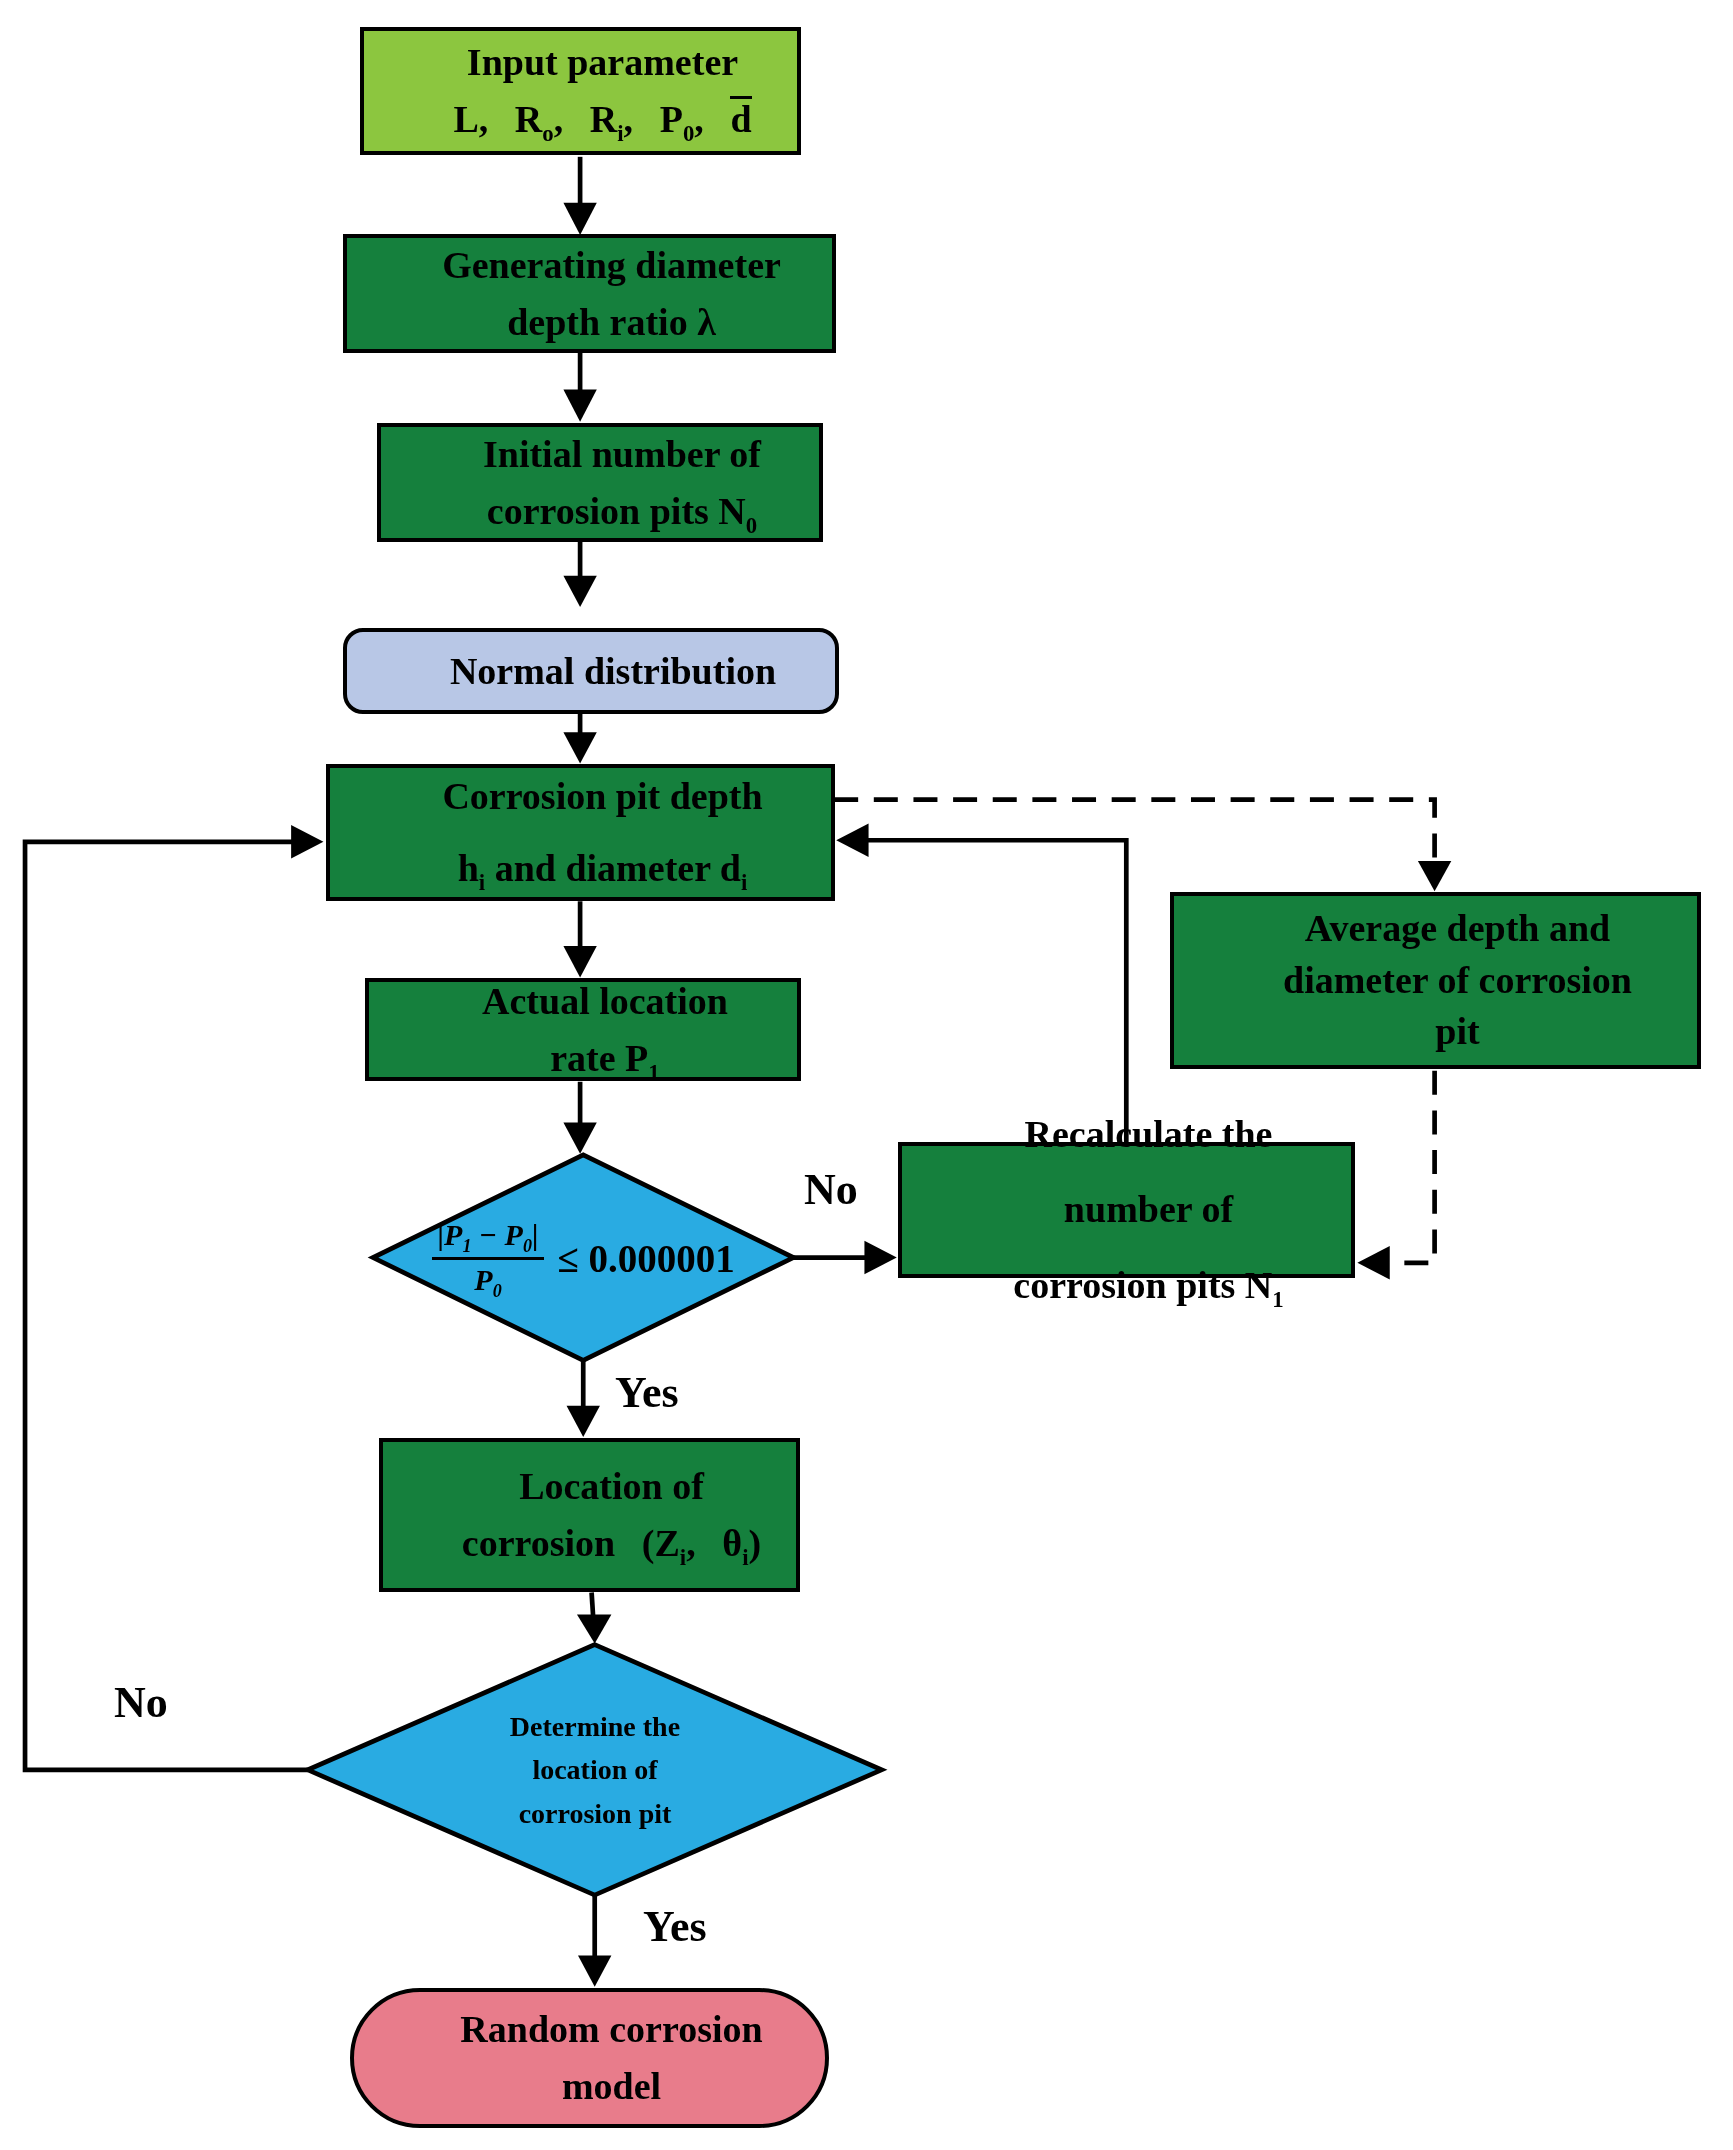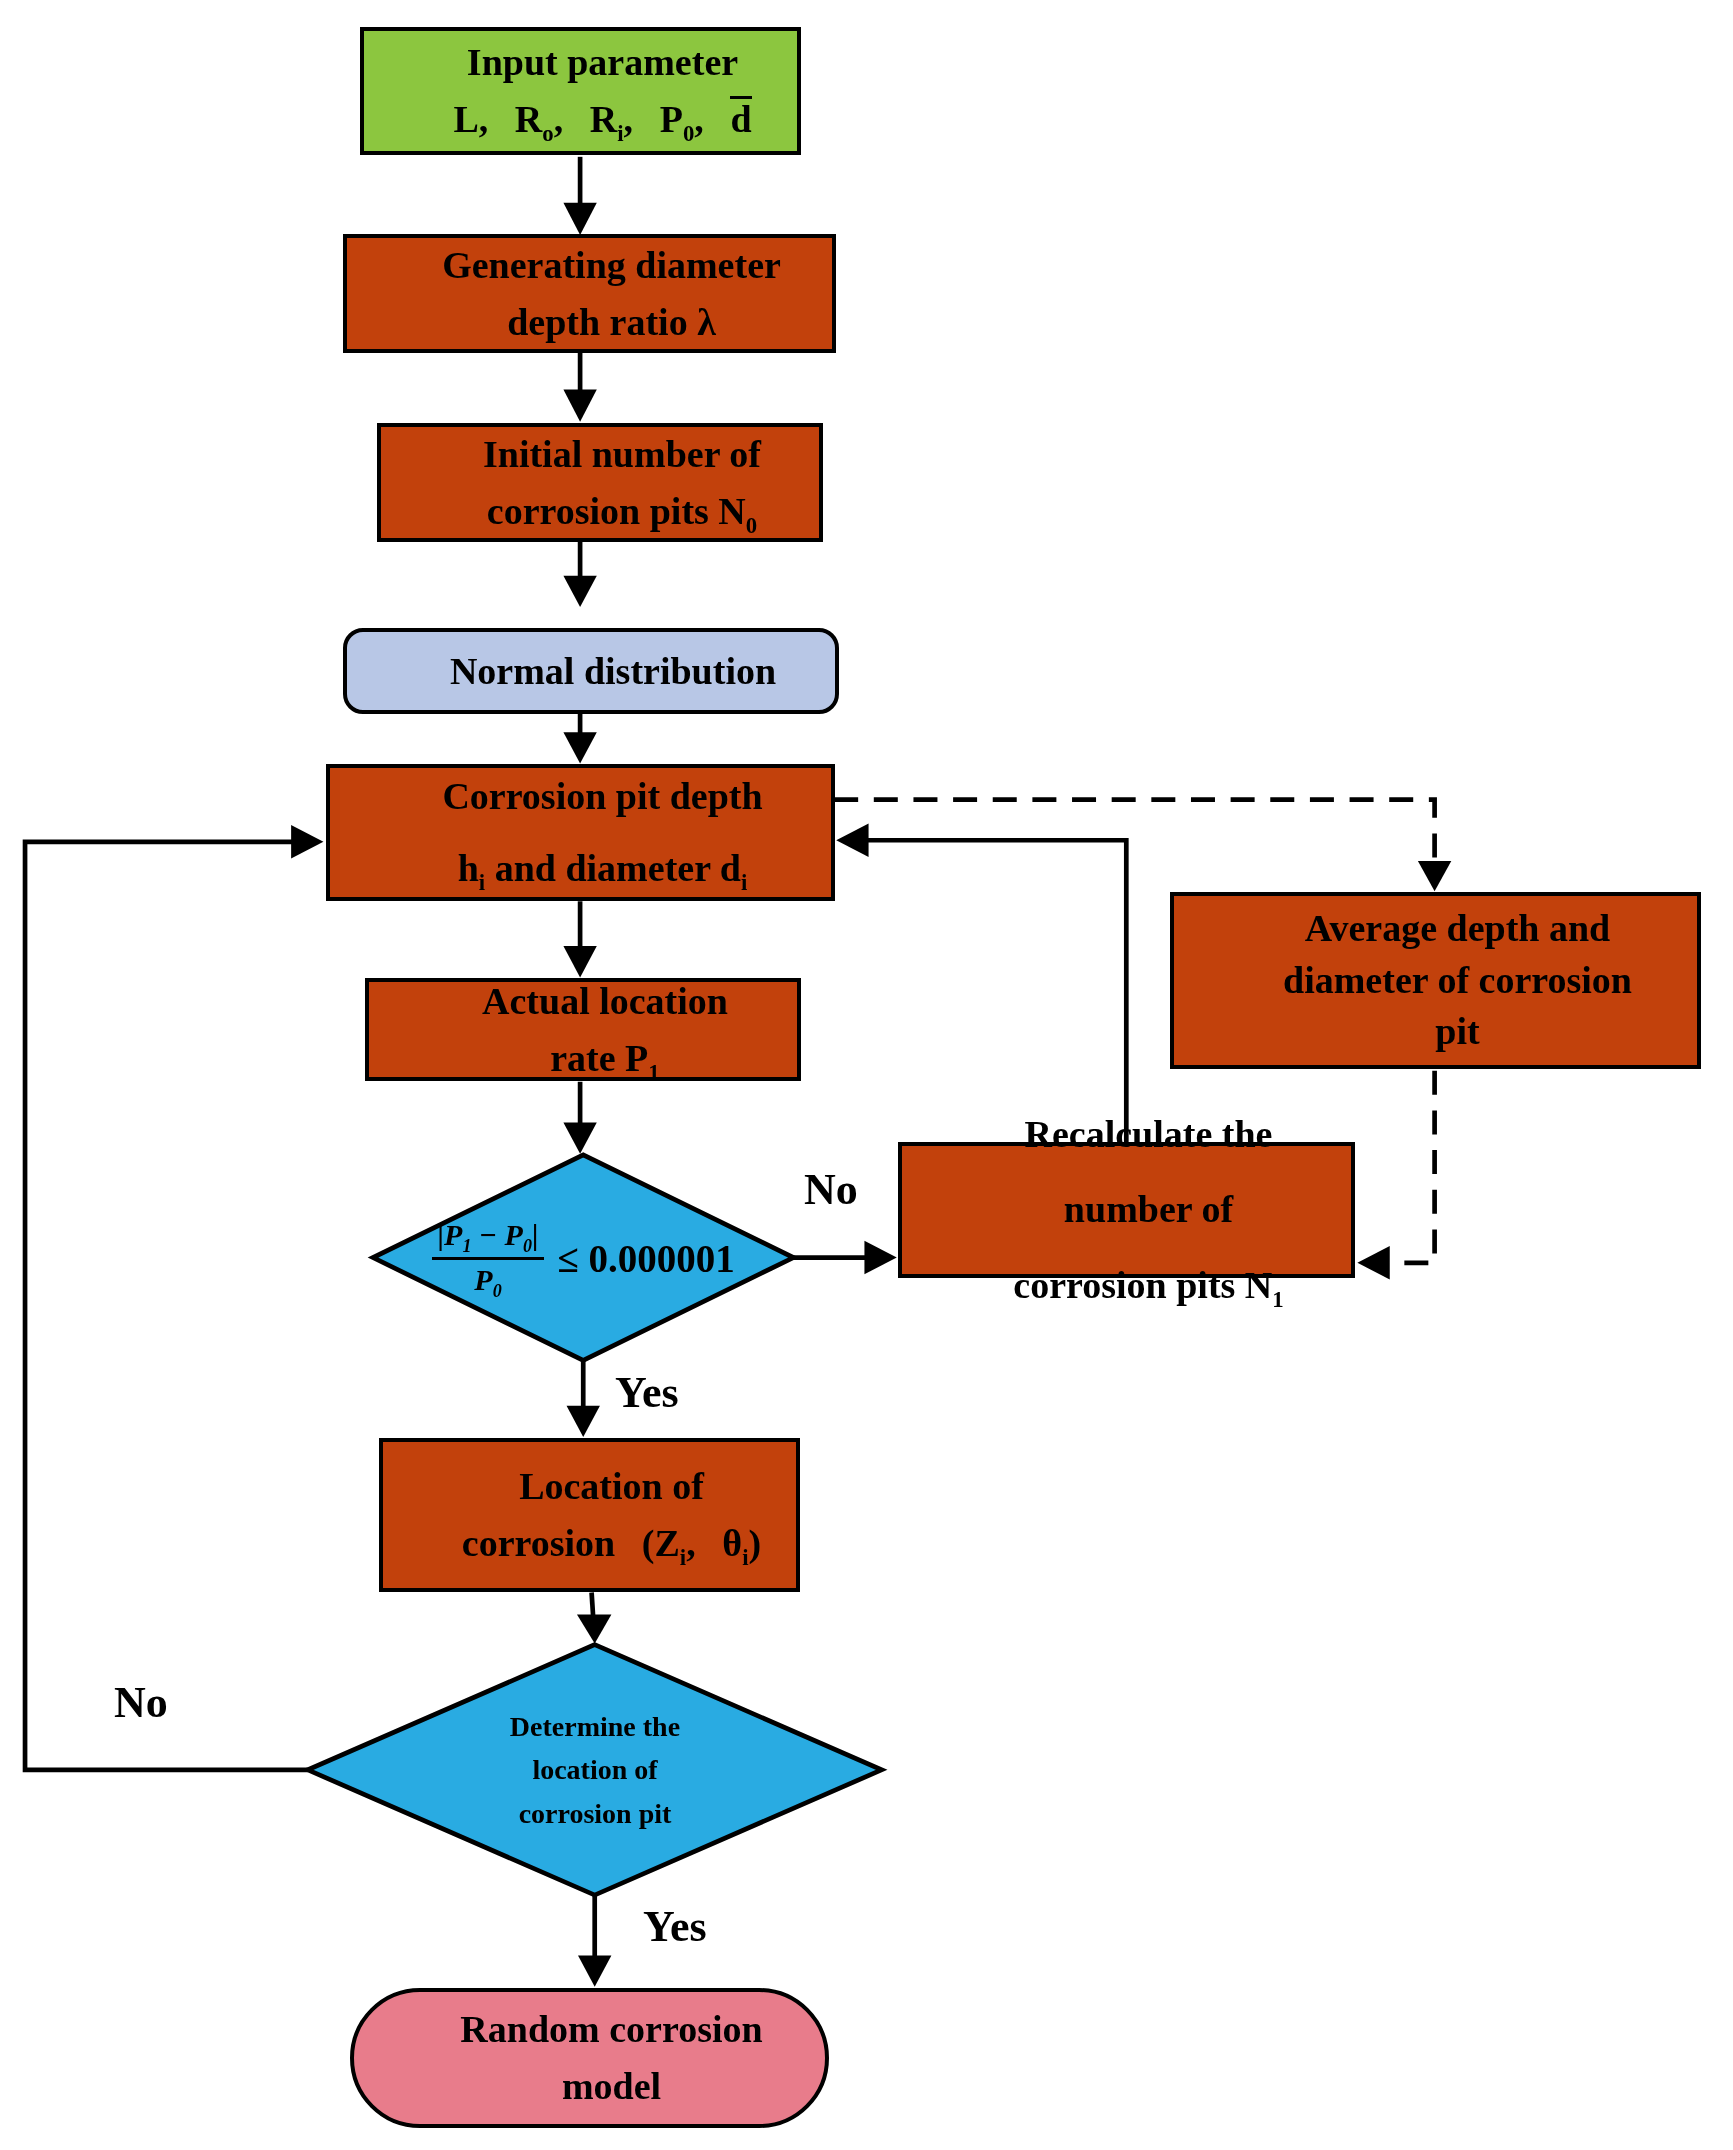--- a/index.html
+++ b/index.html
@@ -5,21 +5,21 @@
   html,body{margin:0;padding:0;background:#ffffff;}
   body{font-family:"Liberation Serif","DejaVu Serif",serif;color:#000;}
   .canvas{position:relative;width:1733px;height:2151px;background:#fff;overflow:hidden;}
   .wires{position:absolute;left:0;top:0;width:1733px;height:2151px;}
   .node{
     position:absolute;box-sizing:border-box;border:4.7px solid #000;
     display:flex;flex-direction:column;justify-content:center;align-items:center;
     text-align:center;font-weight:700;font-size:38px;line-height:1.5;padding-left:44px;
   }
   .green{background:#8CC63F;}
-  .gold{background:#c2410c;}
+  .gold{background:#15803d;}
   .lavender{background:#B8C7E6;border-radius:20px;}
   .pink{background:#E87C8B;border-radius:73px;}
   .overlay{position:absolute;box-sizing:border-box;border:none;background:transparent;
     display:flex;justify-content:center;align-items:center;text-align:center;font-weight:700;}
   .lines3{line-height:1.36;}
   sub{font-size:.6em;line-height:0;}
   .wide{word-spacing:.45em;}
   .over{display:inline-block;border-top:3.7px solid #000;padding-top:1px;line-height:1.05;}
   .flow-label{position:absolute;font-weight:700;font-size:44px;line-height:1;}
   .frac{display:inline-flex;flex-direction:column;align-items:center;vertical-align:middle;

